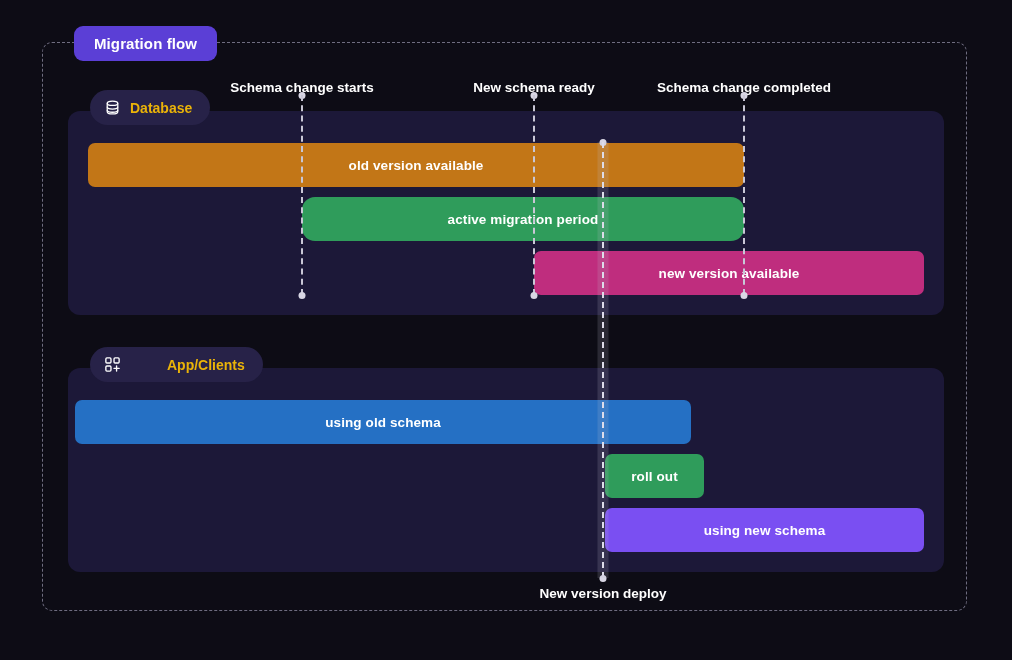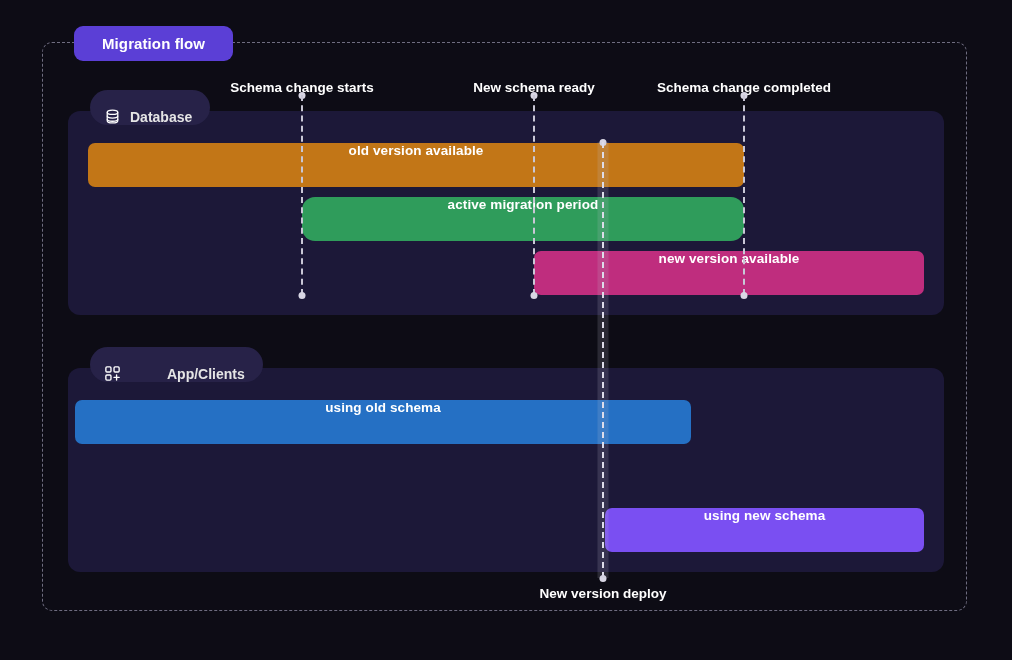--- a/index.html
+++ b/index.html
@@ -30,21 +30,21 @@
     border-radius: 10px;
     box-sizing: border-box;
   }
 
   
   .flow-badge {
     position: absolute;
     left: 74px;
     top: 26px;
     height: 35px;
-    padding: 0 28px;
+    padding: 0 20px;
     display: flex;
     align-items: center;
     background: #5b3fd6;
     color: #ffffff;
     border-radius: 9px;
     font-size: 15px;
     font-weight: bold;
     letter-spacing: .1px;
     white-space: nowrap;
   }
@@ -59,24 +59,24 @@
   }
   #lane-db   { top: 111px; height: 204px; }
   #lane-app  { top: 368px; height: 204px; }
 
   
   .lane-badge {
     position: absolute;
     height: 35px;
     padding: 0 18px 0 14px;
     display: flex;
-    align-items: flex-end;
+    align-items: center;
     gap: 9px;
     background: #272248;
-    color: #e5e5e5;
+    color: #eab308;
     border-radius: 18px;
     font-size: 14px;
     font-weight: bold;
     white-space: nowrap;
     z-index: 6;
   }
   #badge-db  { left: 90px; top: 90px; }
   #badge-app { left: 90px; top: 347px; gap: 46px; }
   .lane-badge svg { display: block; }
 
@@ -130,20 +130,21 @@
     bottom: auto;
     top: 100%;
     margin-bottom: 0;
     margin-top: 8px;
   }
 
   
   .bar {
     position: absolute;
     display: flex;
+    align-items: center;
     justify-content: center;
     border-radius: 7px;
     color: #ffffff;
     font-size: 13.5px;
     font-weight: bold;
     letter-spacing: .1px;
     z-index: 3;
     white-space: nowrap;
   }
 </style>
@@ -220,17 +221,20 @@
   </div>
   <div class="bar" id="bar-1" style="left: 302px; width: 442px; top: 197px; height: 44px; background: rgb(47, 156, 91); border-radius: 13px;">
     <span>active migration period</span>
   </div>
   <div class="bar" id="bar-2" style="left: 534px; width: 390px; top: 251px; height: 44px; background: rgb(191, 45, 126);">
     <span>new version available</span>
   </div>
   <div class="bar" id="bar-3" style="left: 75px; width: 616px; top: 400px; height: 44px; background: rgb(37, 112, 196);">
     <span>using old schema</span>
   </div>
+  <div class="bar" id="bar-4" style="left: 605px; width: 99px; top: 454px; height: 44px; background: rgb(47, 156, 91);">
+    <span>roll out</span>
+  </div>
   <div class="bar" id="bar-5" style="left: 605px; width: 319px; top: 508px; height: 44px; background: rgb(122, 79, 242);">
     <span>using new schema</span>
   </div>
 
 </div>
 
 </body></html>

